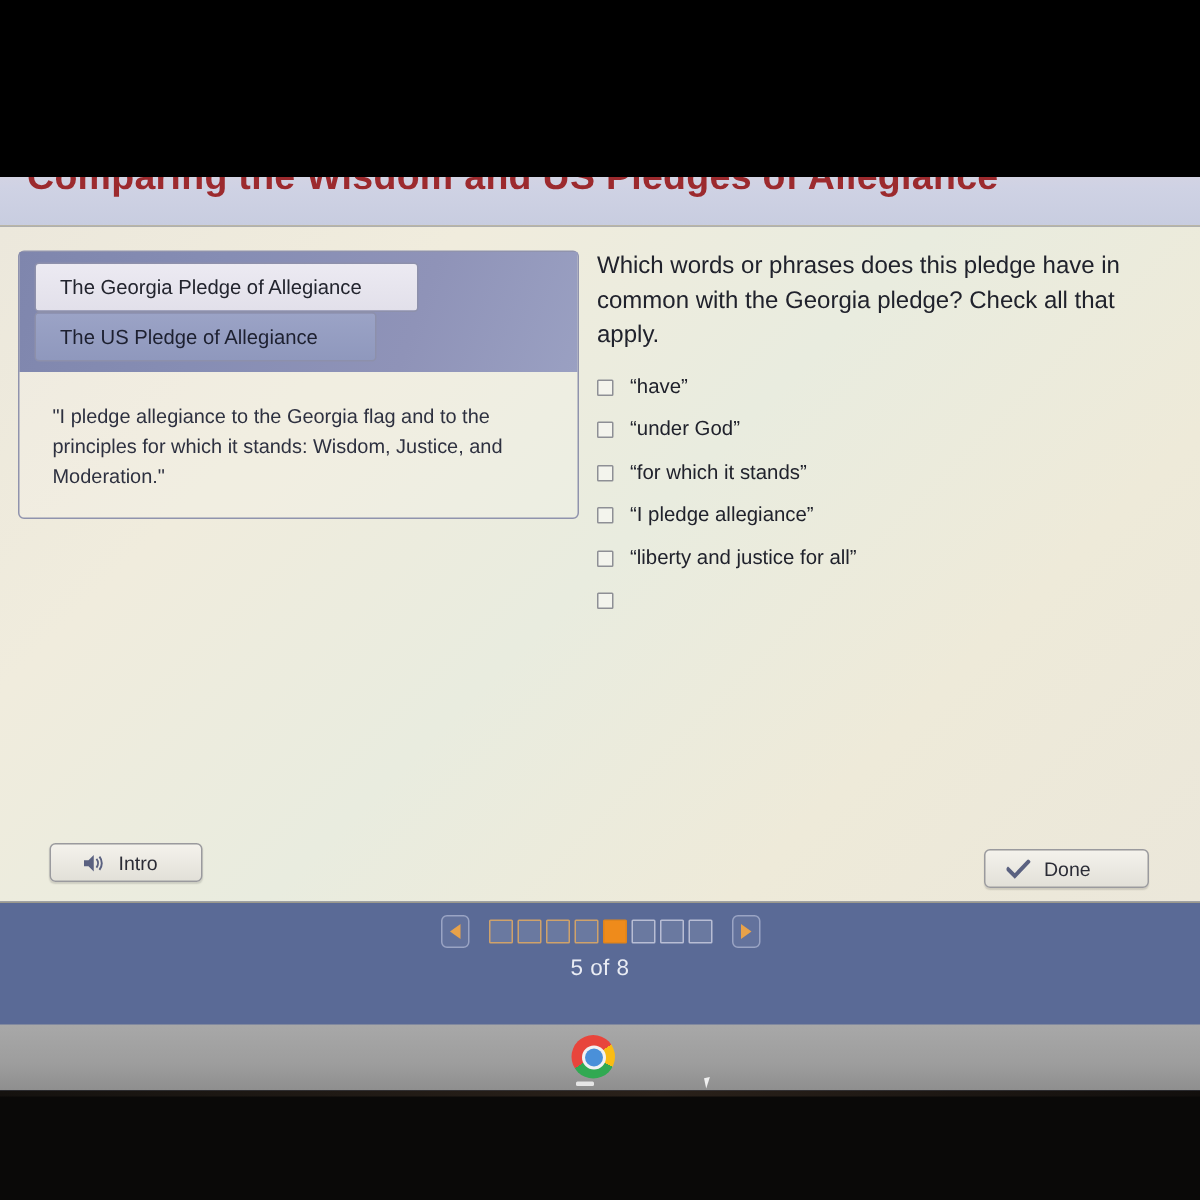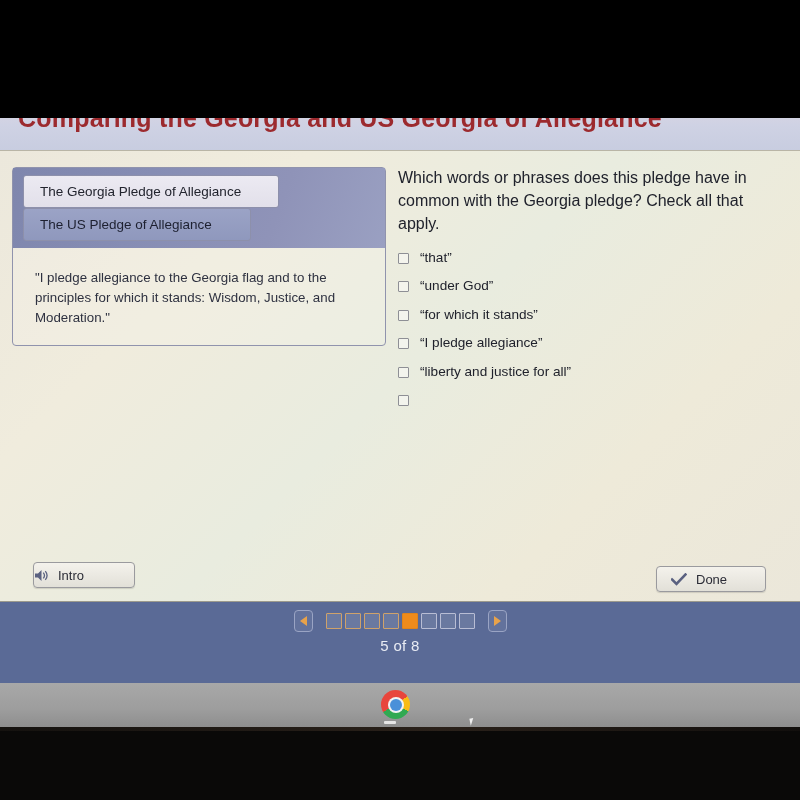--- a/index.html
+++ b/index.html
@@ -149,21 +149,21 @@
     position: absolute;
     height: 26px;
     border: 1px solid #9a9a9e;
     border-radius: 4px;
     background: linear-gradient(180deg,#f4f2ec 0%, #e2e0d8 100%);
     display: flex; align-items: center;
     font-size: 13px;
     color: #2b2c36;
     box-shadow: 0 1px 1px rgba(0,0,0,0.13);
   }
-  .btn-intro { left: 33px; top: 411px; width: 102px; padding-left: 0; }
+  .btn-intro { left: 33px; top: 411px; width: 102px; padding-left: 21px; }
   .btn-done  { left: 656px; top: 415px; width: 110px; padding-left: 14px; }
   .btn .ico { margin-right: 9px; display: flex; align-items: center; }
   .btn-label { font-weight: normal; }
 
   
   .pager {
     position: absolute; left: 0; top: 608px;
     width: 800px; height: 26px;
     display: flex; align-items: center; justify-content: center;
     gap: 5px;
@@ -243,21 +243,21 @@
   }
 </style>
 </head>
 <body>
 
 <div class="screen">
 
   <div class="desktop">
 
     <div class="title-strip">
-      <div class="title-text">Comparing the Georgia and US Georgia of Allegiance</div>
+      <div class="title-text">Comparing the Wisdom and US Pledges of Allegiance</div>
     </div>
 
     <div class="app-panel">
 
       <div class="pledge-card">
         <div class="tabs-area">
           <div class="tab tab-0">
             <span>The Georgia Pledge of Allegiance</span>
           </div>
           <div class="tab tab-1">
@@ -265,21 +265,21 @@
           </div>
         </div>
         <div class="pledge-body">"I pledge allegiance to the Georgia flag and to the principles for which it stands: Wisdom, Justice, and Moderation."</div>
       </div>
 
       <div class="question-col">
         <div class="question-text">Which words or phrases does this pledge have in common with the Georgia pledge? Check all that apply.</div>
 
         <div class="opt-row">
           <span class="cbox"></span>
-          <span class="opt-label">“that”</span>
+          <span class="opt-label">“have”</span>
         </div>
         <div class="opt-row">
           <span class="cbox"></span>
           <span class="opt-label">“under God”</span>
         </div>
         <div class="opt-row">
           <span class="cbox"></span>
           <span class="opt-label">“for which it stands”</span>
         </div>
         <div class="opt-row">

